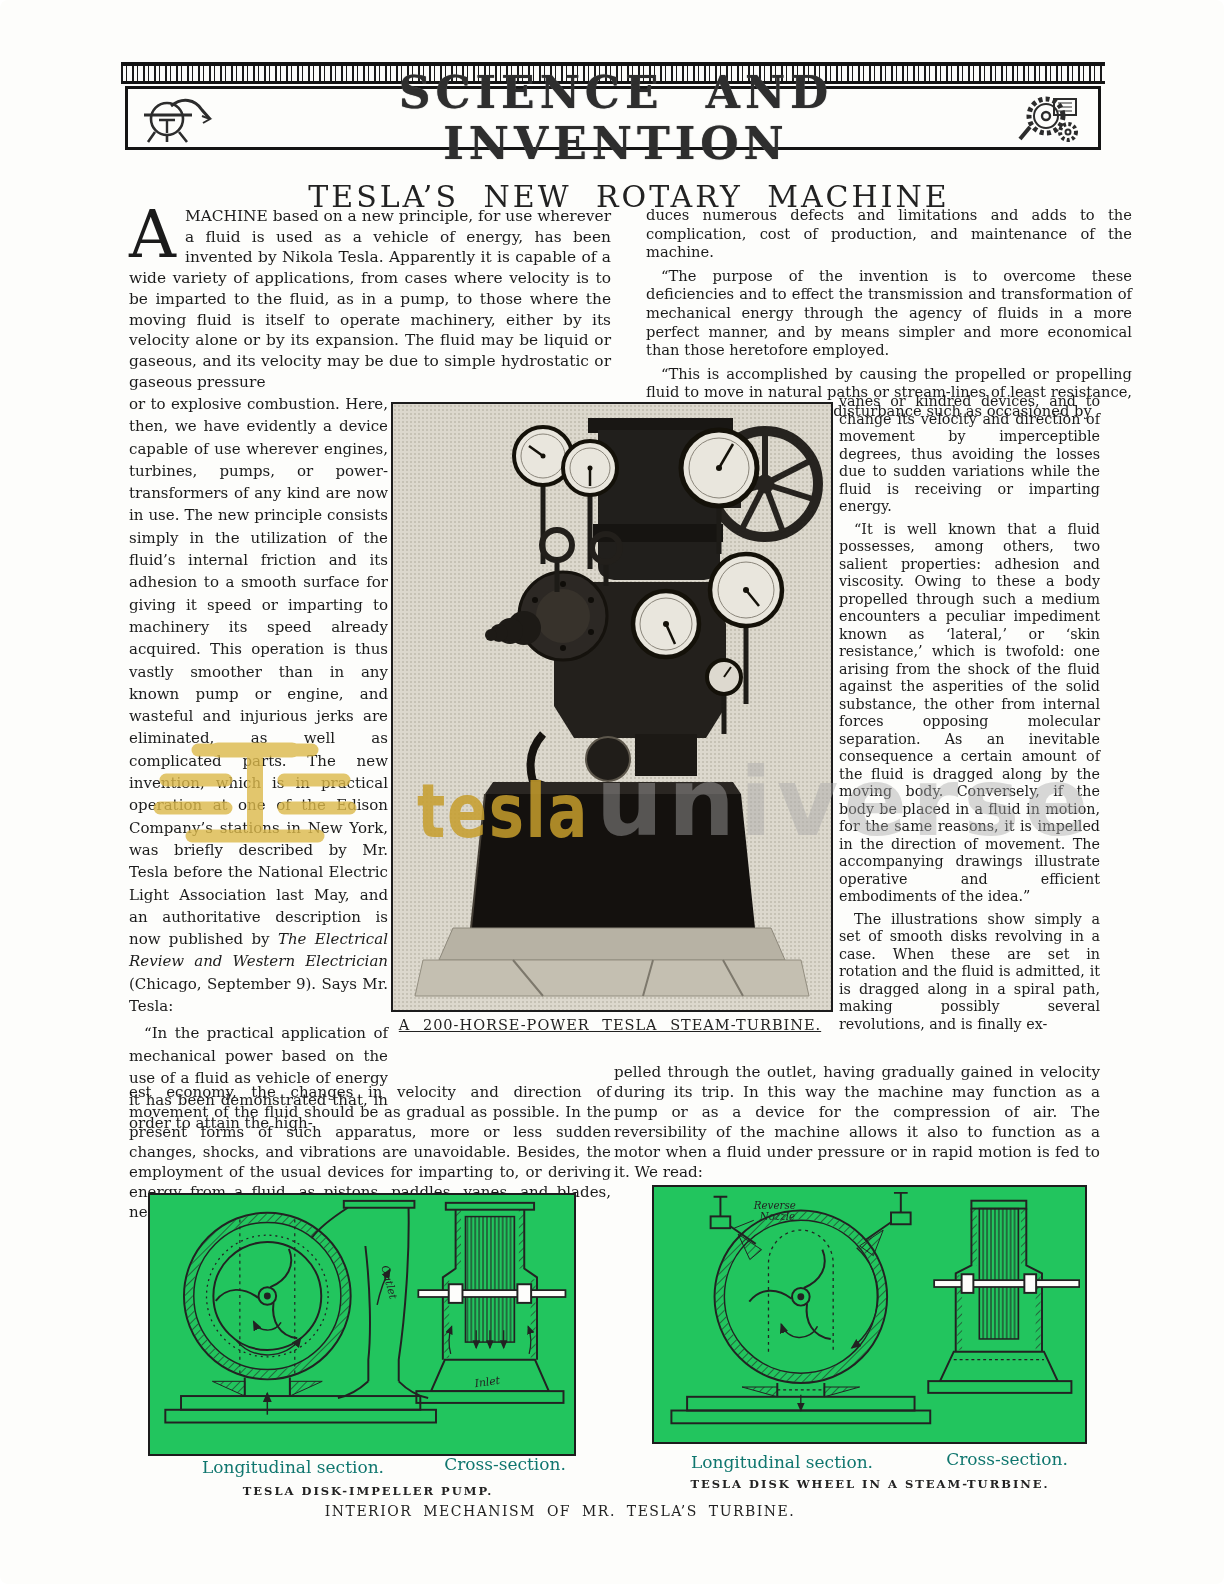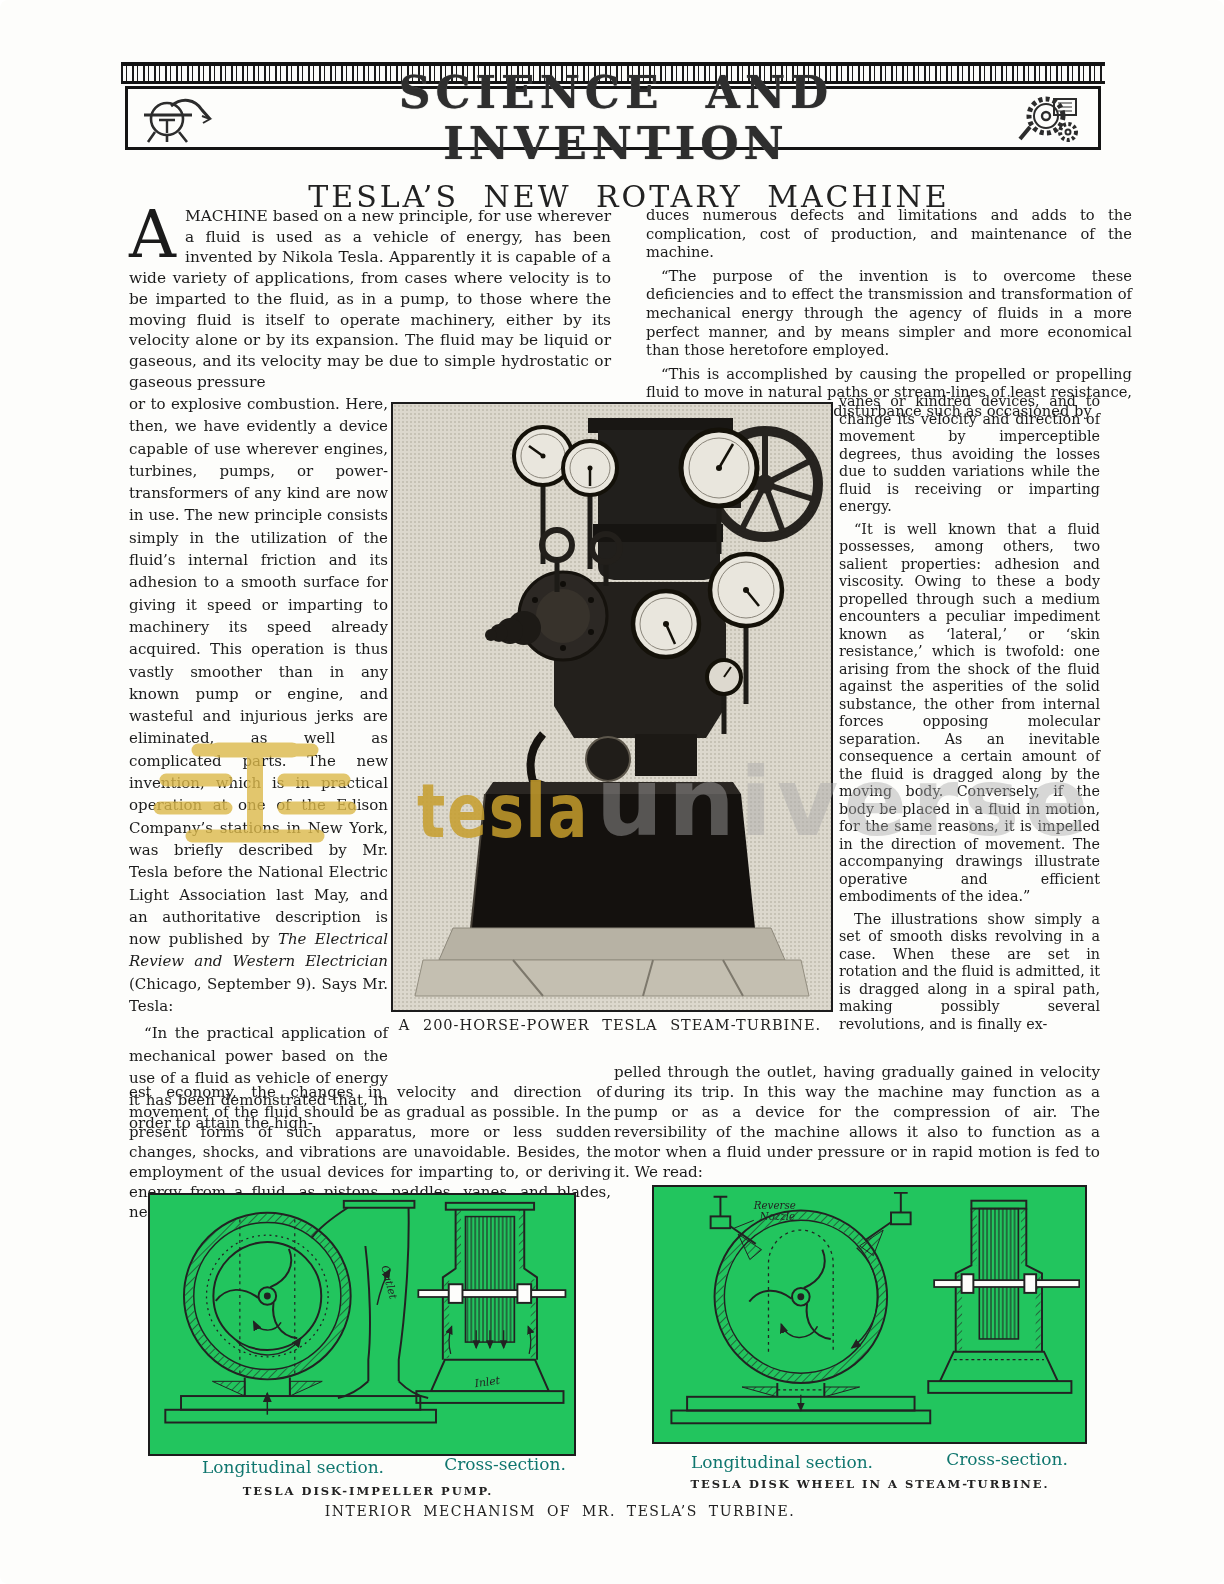--- a/index.html
+++ b/index.html
@@ -32,21 +32,21 @@
   .lb{left:129px;top:1062px;width:482px;font-size:15px;line-height:20px;margin-top:20px;}
   .rb{left:614px;top:1062px;width:486px;font-size:15.2px;line-height:20px;}
   .dropcap{float:left;font-size:65px;line-height:51px;padding:3px 9px 0 0;font-weight:500;}
 
   
   .photo{position:absolute;left:391px;top:402px;width:438px;height:606px;border:2px solid #1c1c1c;
     background-color:#dcd8cd;
     background-image:radial-gradient(#c6c2b5 0.8px, rgba(0,0,0,0) 0.9px);background-size:4px 4px;}
   .photo svg{display:block;}
   .photo-caption{position:absolute;left:391px;top:1017px;width:438px;text-align:center;
-    font-size:14.5px;letter-spacing:1px;word-spacing:7px;color:#222;}
+    font-size:14.5px;letter-spacing:1px;word-spacing:7px;color:#222;text-decoration:underline;}
 
   
   .wm{position:absolute;pointer-events:none;z-index:6;font-family:"DejaVu Sans", sans-serif;font-weight:700;}
   .wm-logo{left:126px;top:728px;}
   .wm-tesla{left:417px;top:768px;font-size:74px;transform:scaleX(.80);transform-origin:left top;
     color:rgba(197,158,43,.85);letter-spacing:2px;}
   .wm-universe{left:596px;top:748px;font-size:94px;color:rgba(168,168,168,.45);letter-spacing:5px;}
 
   
   .figbox{position:absolute;border:2.5px solid #1c1c1c;background:#22c55e;}

